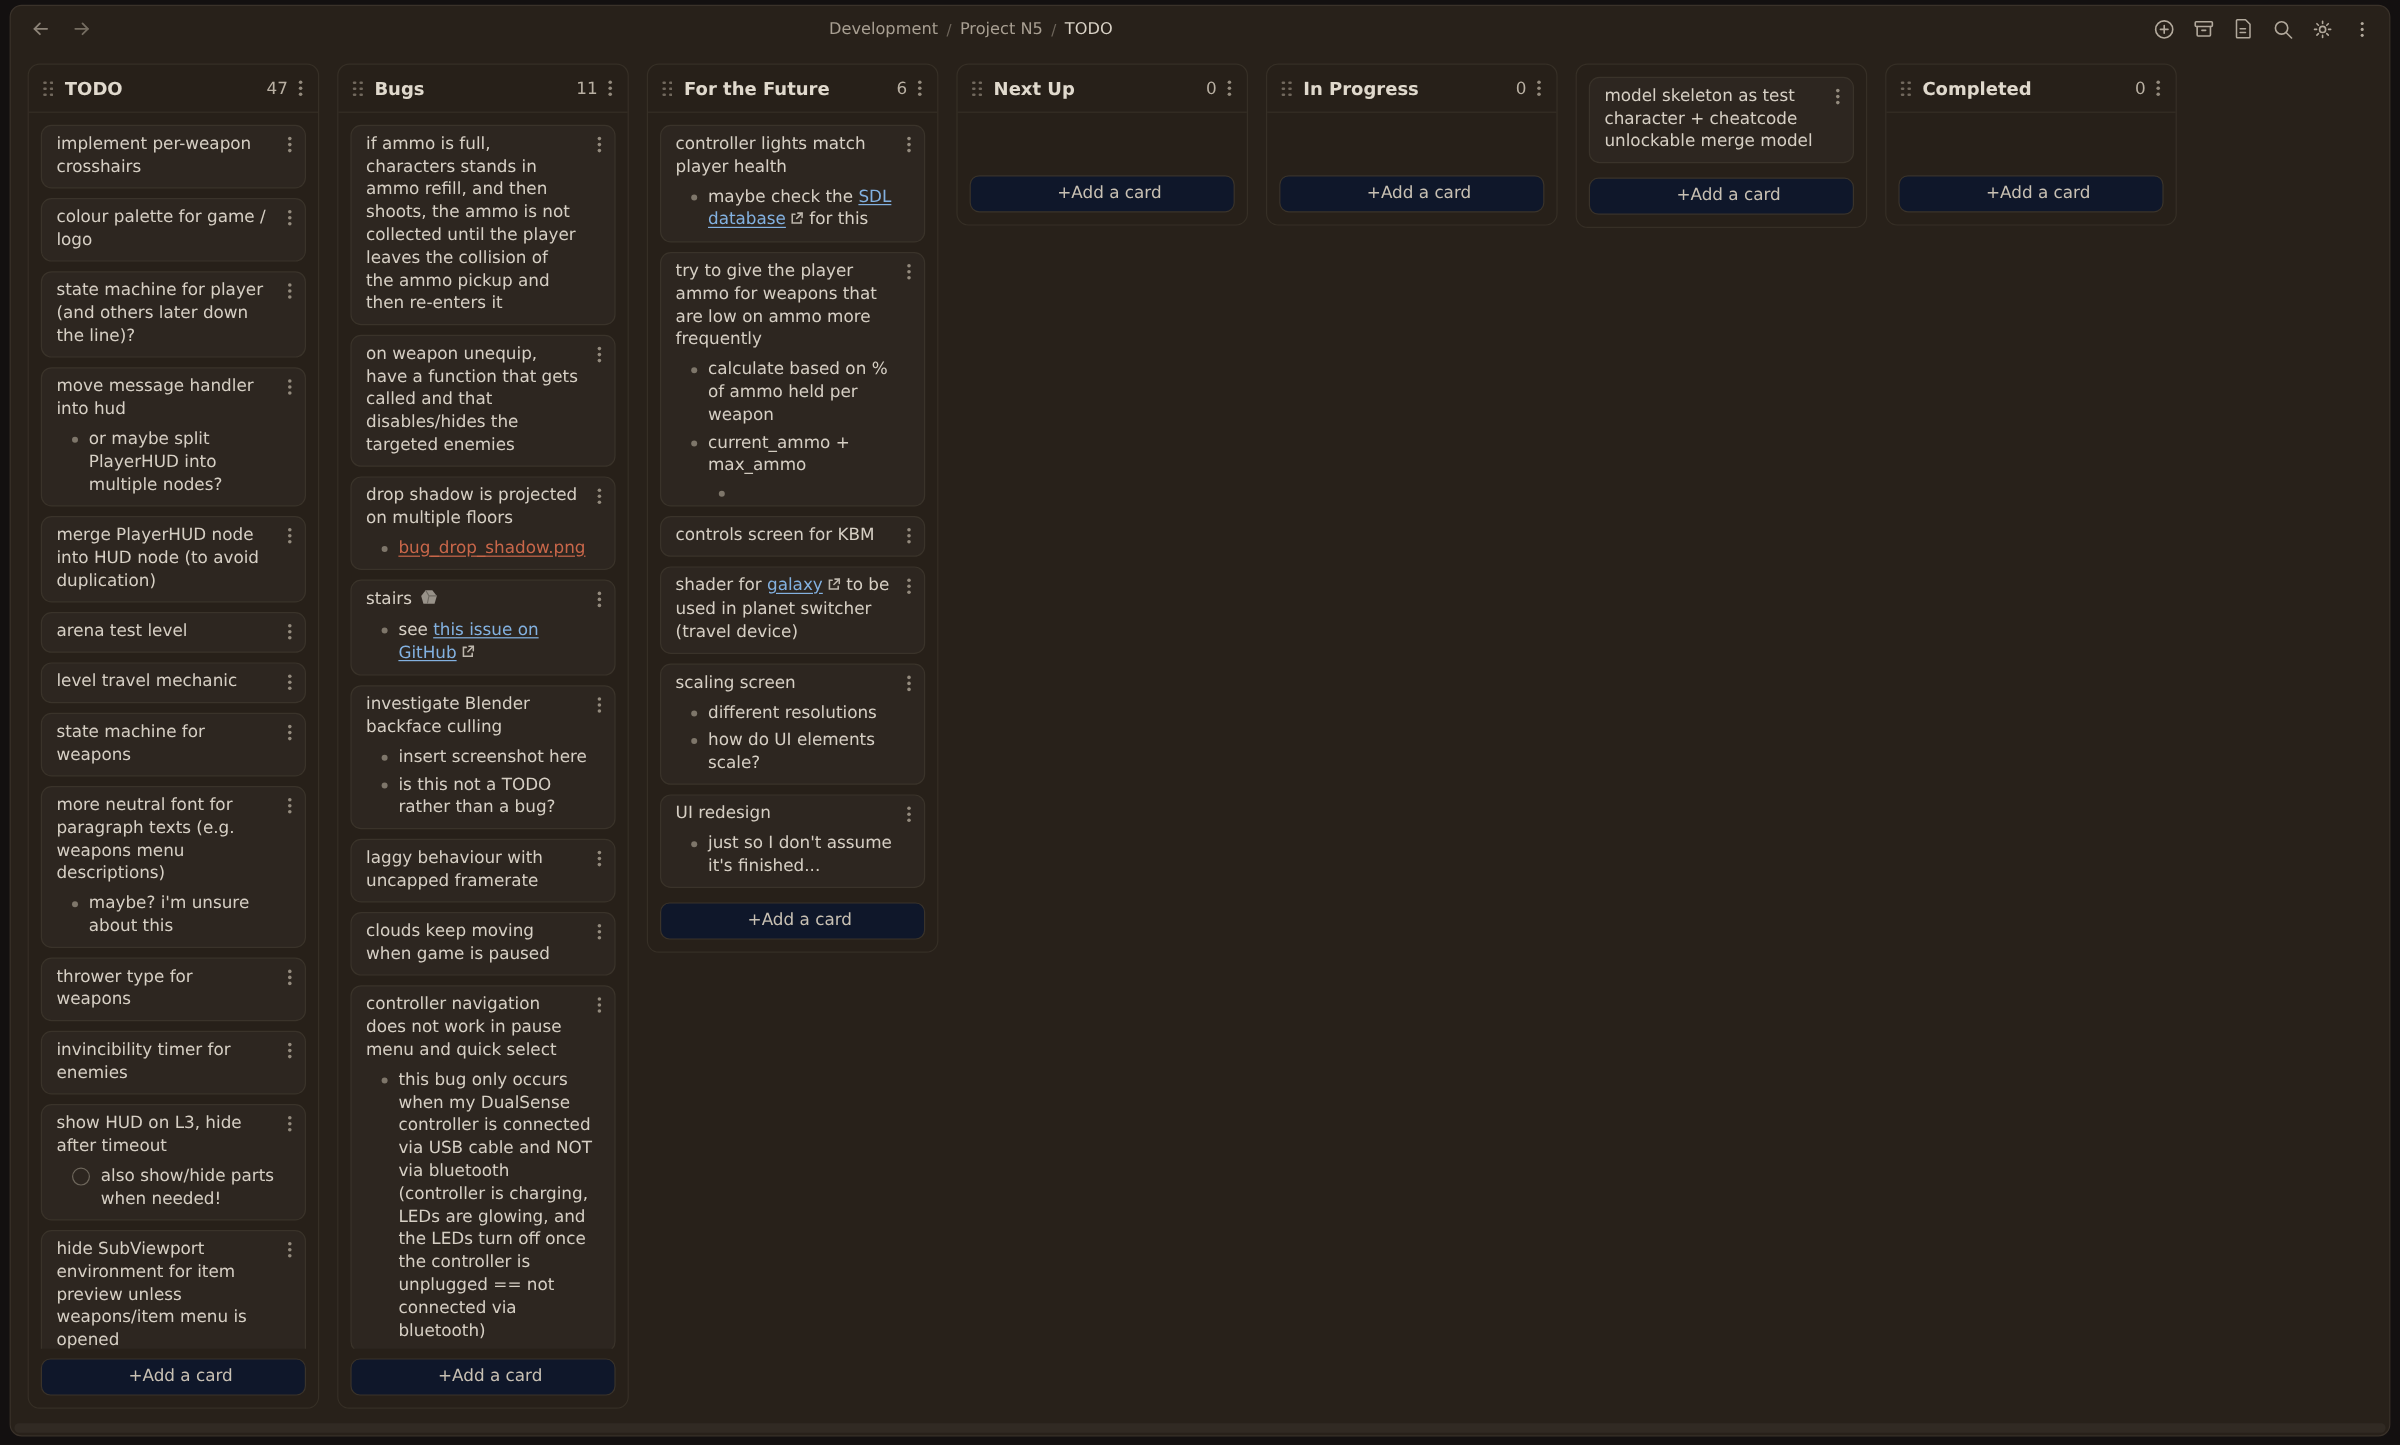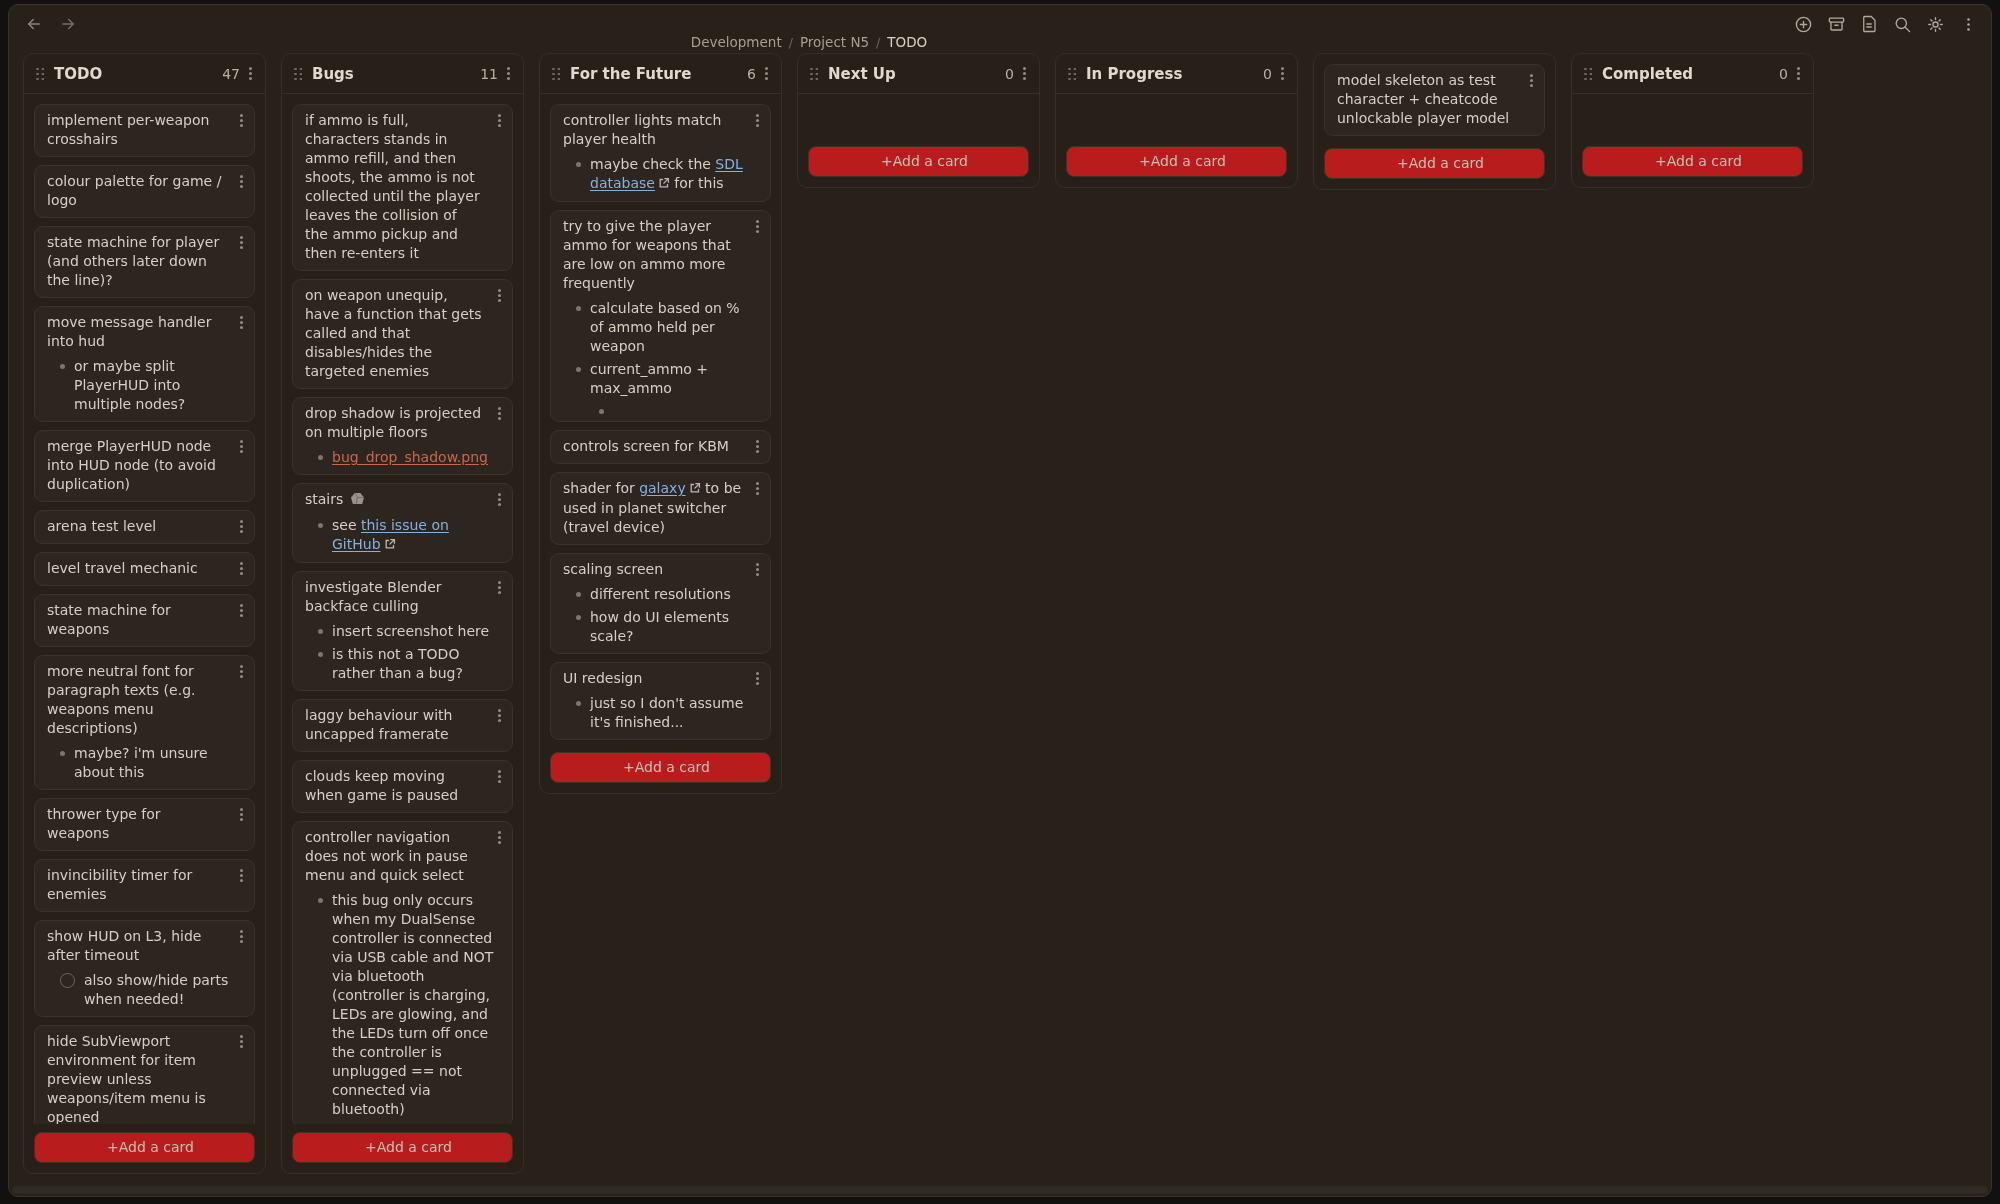--- a/index.html
+++ b/index.html
@@ -14,21 +14,21 @@
     position:absolute; left:8px; right:8px; top:4px; bottom:7px;
     background:#28211a; border:1px solid #3a322a; border-radius:10px;
     overflow:hidden;
   }
   
   .topbar { position:absolute; top:0; left:0; right:0; height:38px; }
   .nav-arrows { position:absolute; left:14px; top:0; height:38px; display:flex; align-items:center; gap:12px; }
   .nav-btn { width:22px; height:22px; display:flex; align-items:center; justify-content:center; color:#8d8478; cursor:pointer; }
   .nav-btn.fwd { color:#756d61; }
   .breadcrumb {
-    position:absolute; left:0; top:18px; width:1600px; height:38px;
+    position:absolute; left:0; top:0; width:1600px; height:38px;
     display:flex; align-items:center; justify-content:center; gap:7px;
     font-size:13.5px; color:#a89f92;
   }
   .breadcrumb .sep { color:#6e665b; font-size:12.5px; }
   .breadcrumb .crumb-last { color:#d9d2c6; }
   .top-icons { position:absolute; right:12px; top:0; height:38px; display:flex; align-items:center; gap:11px; }
   .tool-icon { width:22px; height:22px; display:flex; align-items:center; justify-content:center; color:#b2a99c; cursor:pointer; }
   
   .board {
     position:absolute; top:38px; bottom:10px; left:0; right:0;
@@ -82,21 +82,21 @@
   .marker-dot { width:5px; height:5px; border-radius:50%; background:#7e766a; margin-top:7px; flex:none; }
   .marker-circle { width:15px; height:15px; border-radius:50%; border:1.5px solid #6d665b; margin-top:2px; flex:none; background:transparent; cursor:pointer; }
   .bullet-text { flex:1 1 auto; min-width:0; }
   a.link { text-decoration:underline; text-underline-offset:2px; cursor:pointer; }
   a.link.blue { color:#83b1e0; }
   a.link.orange { color:#c9674a; }
   .ext-ico { display:inline-block; vertical-align:-1px; margin-left:3px; opacity:.85; }
   .rock-ico { display:inline-block; vertical-align:-1px; margin-left:2px; }
   .add-card {
     flex:none; margin:2px 10px 10px 10px;
-    background:#b91c1c; border:1px solid #3a332a; border-radius:8px;
+    background:#0f172a; border:1px solid #3a332a; border-radius:8px;
     text-align:center; padding:6px 0 7px 12px;
     font-size:14px; color:#c8c0b3; cursor:pointer;
   }
   .column.fill .add-card { margin-top:8px; }
   .h-scroll {
     position:absolute; left:3px; right:3px; bottom:2px; height:8px;
     background:rgba(255,255,255,0.045); border-radius:4px;
   }
   svg { display:block; }
 </style>
@@ -423,21 +423,21 @@
           <span class="col-title">In Progress</span>
           <span class="col-count">0</span>
           <span class="kebab"></span>
         </div>
         <div class="cards"></div>
         <div class="add-card">+Add a card</div>
       </div>
       <div class="column">
         <div class="cards">
           <div class="card">
-            <div class="card-title"><span>model skeleton as test character + cheatcode unlockable player model</span></div>
+            <div class="card-title"><span>model skeleton as test character + cheatcode unlockable merge model</span></div>
             <span class="kebab card-kebab"></span>
           </div>
         </div>
         <div class="add-card">+Add a card</div>
       </div>
       <div class="column">
         <div class="col-header">
           <span class="drag-handle"></span>
           <span class="col-title">Completed</span>
           <span class="col-count">0</span>

